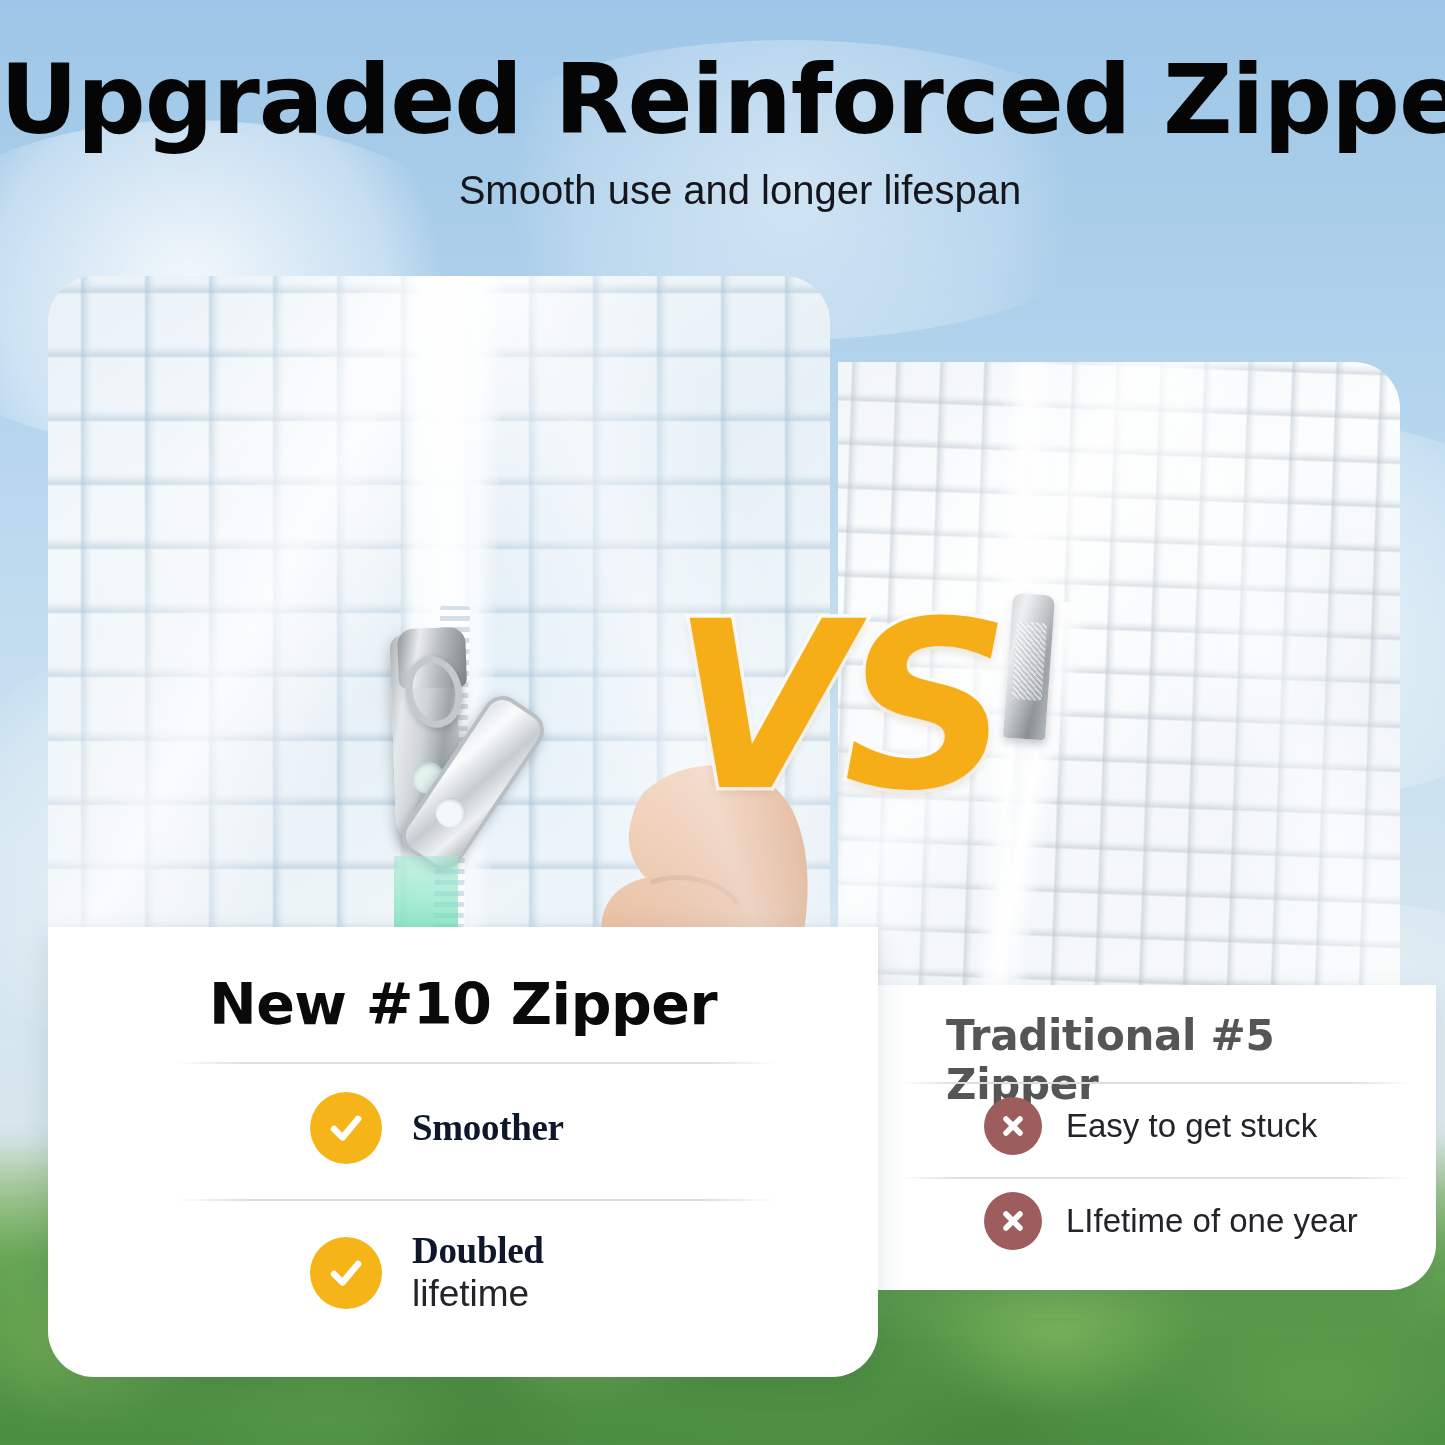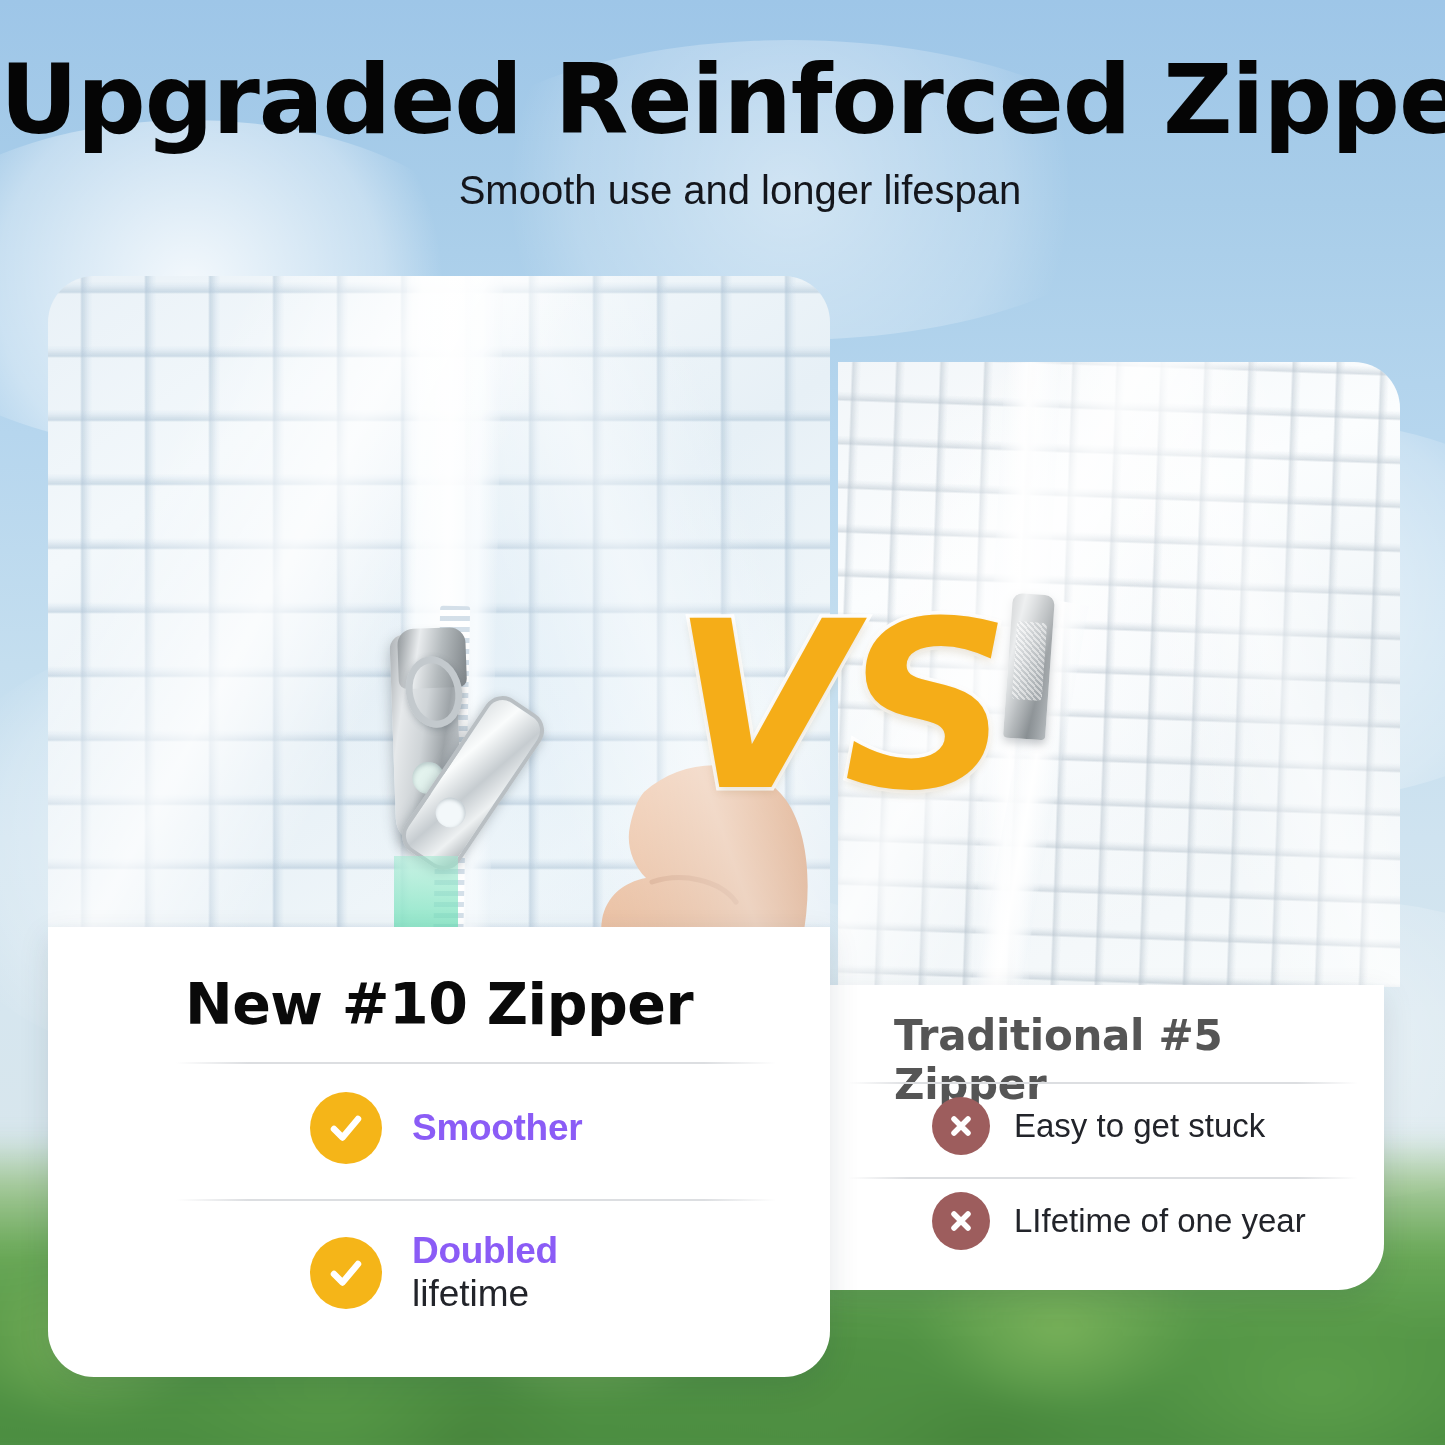--- a/index.html
+++ b/index.html
@@ -273,23 +273,24 @@
   .card {
     position: absolute;
     background: #ffffff;
     box-shadow: 0 10px 30px rgba(35,60,80,.13);
   }
   .card-left {
     left: 48px; top: 927px;
     width: 782px; height: 450px;
     border-radius: 0 0 46px 46px;
     z-index: 20;
+    padding-left: 48px;
   }
   .card-right {
-    left: 822px; top: 985px;
+    left: 874px; top: 985px;
     width: 562px; height: 305px;
     border-radius: 0 0 46px 0;
     z-index: 10;
   }
 
   .card-title-left {
     position: absolute;
     left: 0; right: 0; top: 44px;
     text-align: center;
     font-family: "DejaVu Sans", sans-serif;
@@ -340,24 +341,24 @@
     margin-right: 30px;
   }
   .badge.bad {
     width: 58px; height: 58px;
     background: #9d5d5d;
     margin-right: 24px;
   }
   .badge svg { display: block; }
 
   .row-text-main {
-    font-family: Liberation Sans, sans-serif;
+    font-family: Liberation Serif, serif;
     font-size: 37px;
     font-weight: 700;
-    color: #8b5cf6;
+    color: #0f172a;
     line-height: 1.12;
     letter-spacing: -0.3px;
   }
   .row-text-sub {
     font-family: "Liberation Sans", sans-serif;
     font-size: 37px;
     font-weight: 400;
     color: #22242a;
     line-height: 1.22;
   }

